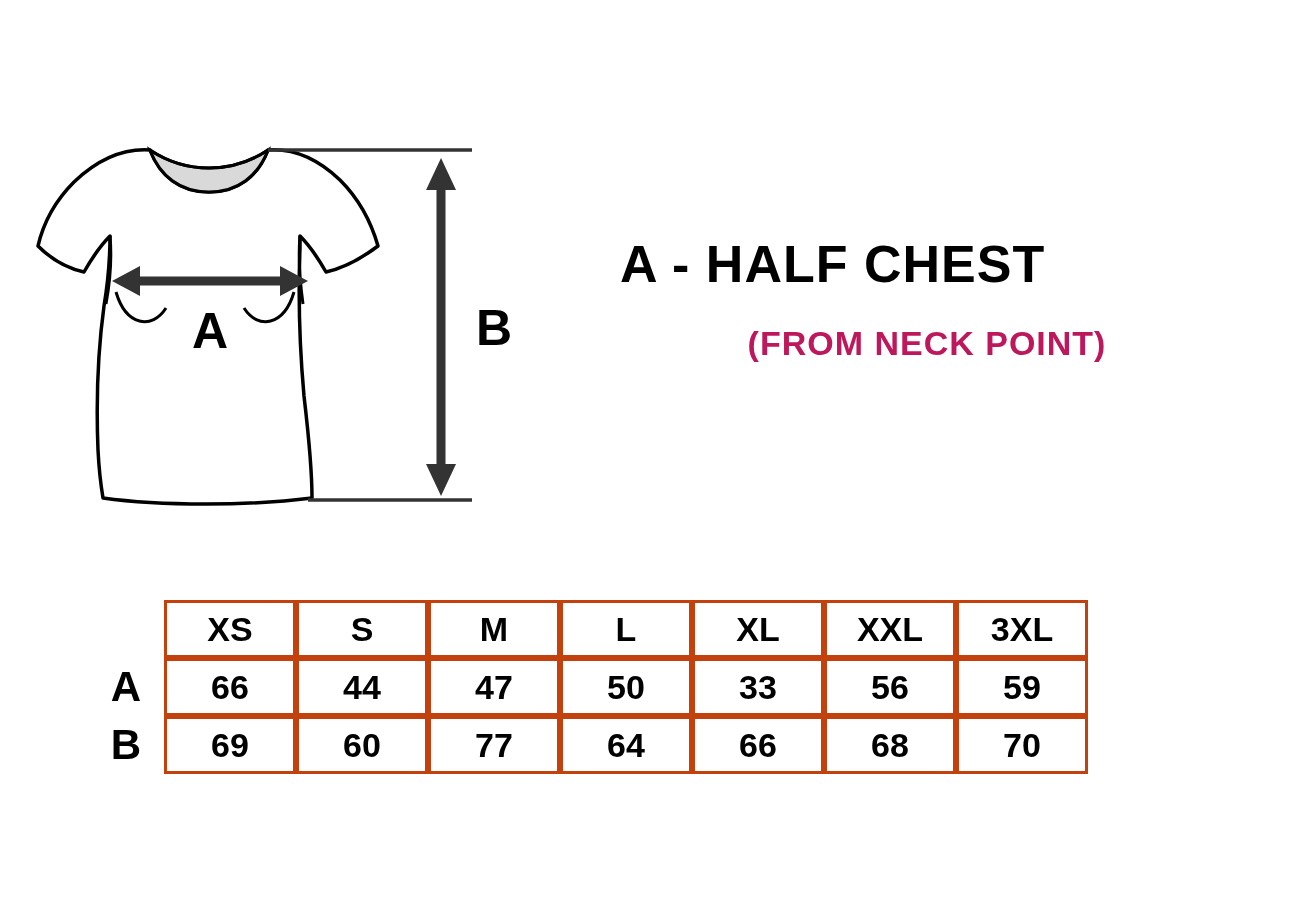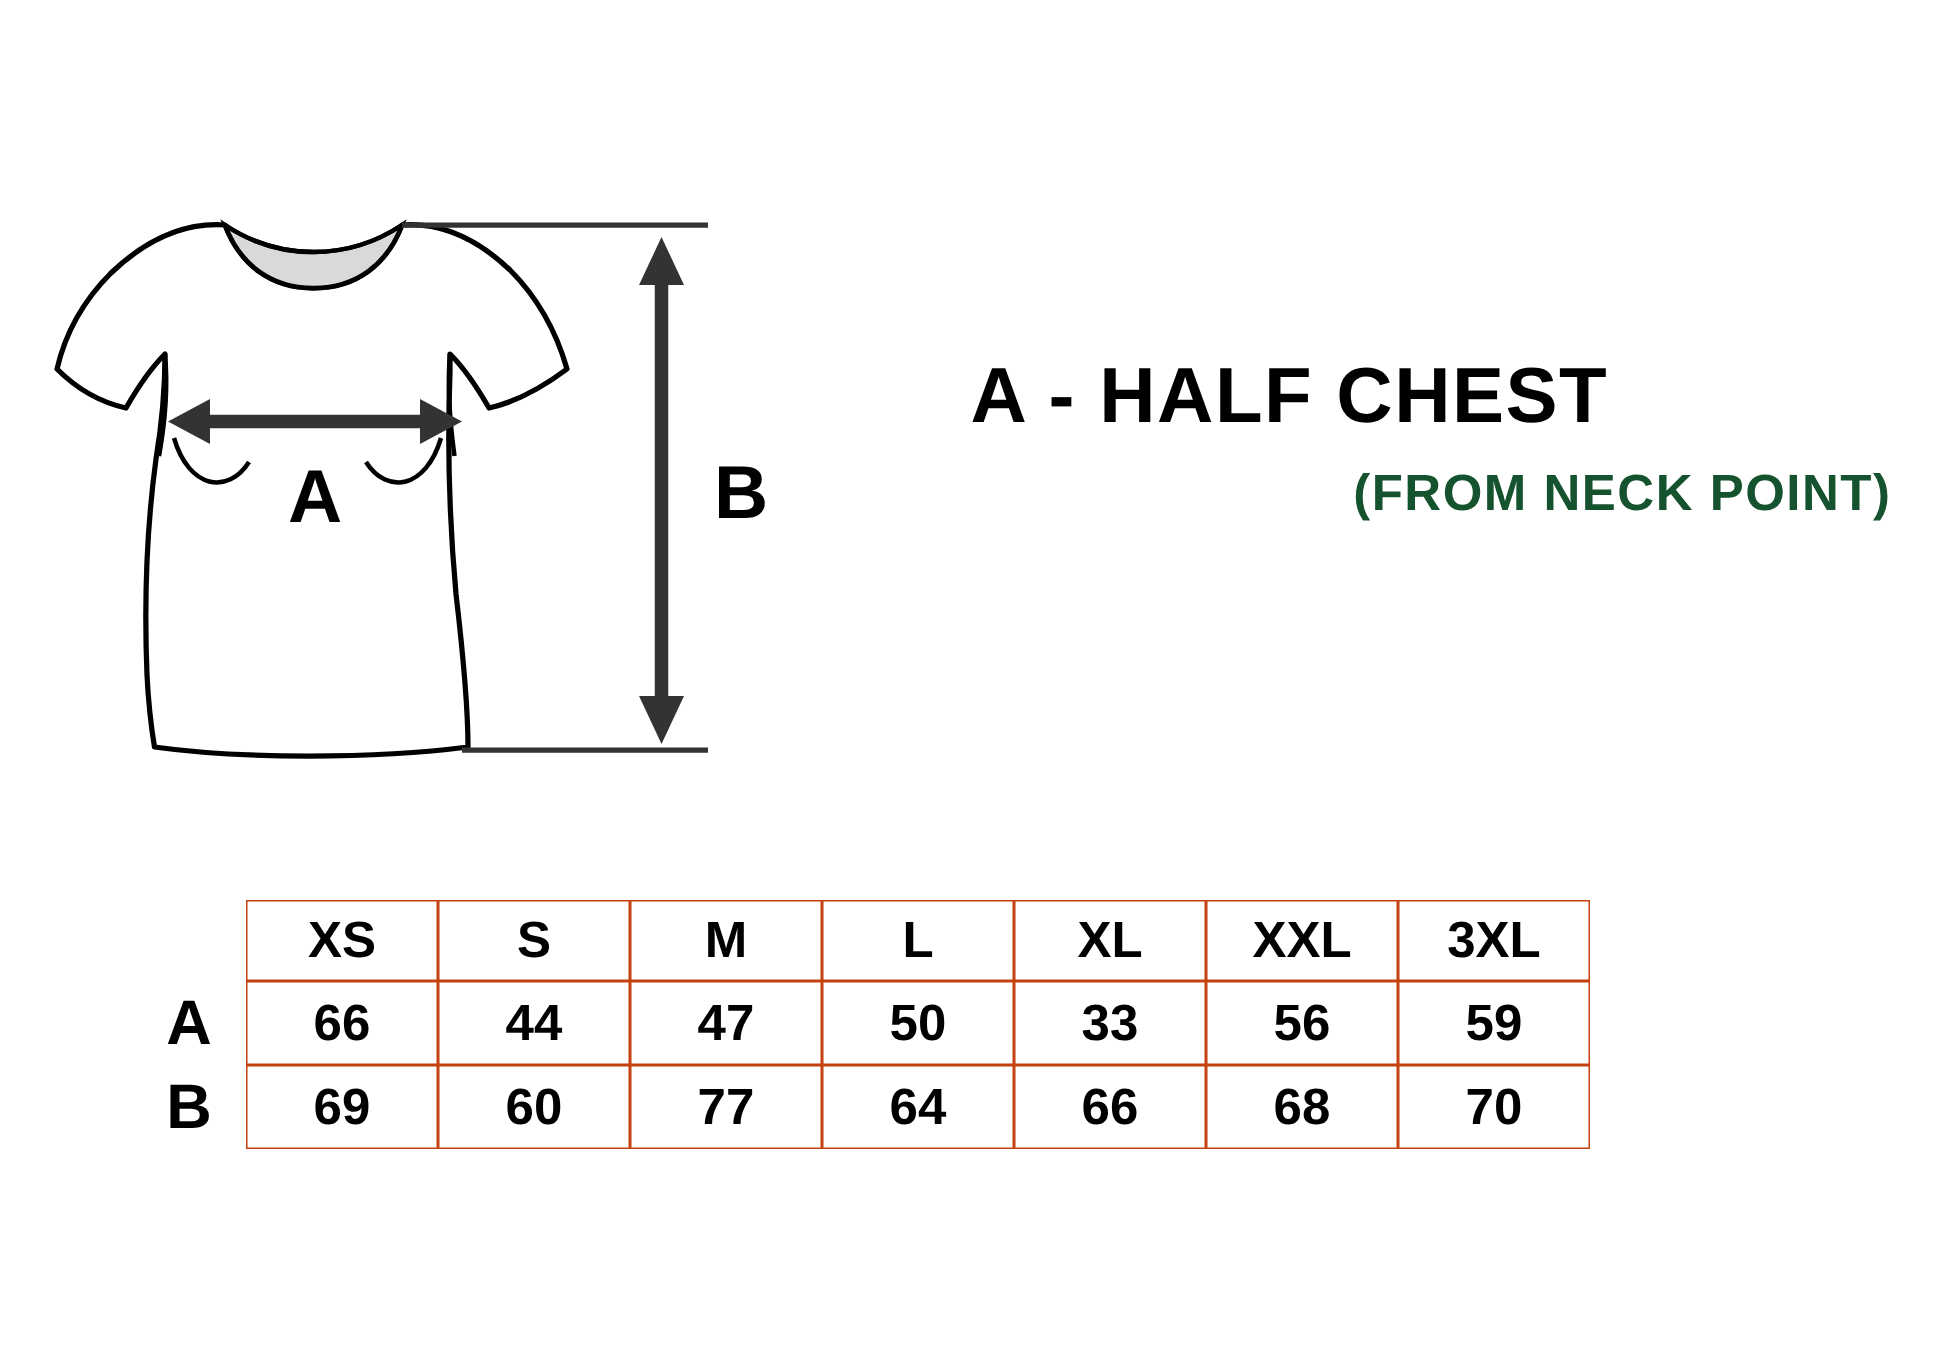--- a/index.html
+++ b/index.html
@@ -24,56 +24,56 @@
     width: 560px;
     height: 560px;
   }
   #illustration svg {
     display: block;
   }
 
   
   #legend {
     position: absolute;
-    left: 647px;
+    left: 620px;
     top: 225px;
     width: 620px;
   }
   .legend-line {
     font-weight: bold;
     font-size: 52px;
     letter-spacing: 1px;
     line-height: 1.52;
     white-space: nowrap;
     color: #000000;
   }
   .legend-sub {
     font-weight: bold;
     font-size: 34px;
     letter-spacing: 1px;
-    color: #14532d;
-    text-align: right;
+    color: #be185d;
+    text-align: center;
     padding-right: 6px;
-    margin-top: 6px;
+    margin-top: 20px;
     white-space: nowrap;
   }
 
   
   #table-wrap {
     position: absolute;
     left: 92px;
     top: 600px;
   }
   table.size-table {
     border-collapse: separate;
     border-spacing: 0;
   }
   table.size-table td,
   table.size-table th {
-    border: 1px solid #c2410c;
+    border: 3px solid #c2410c;
     font-weight: bold;
     font-size: 34px;
     text-align: center;
     vertical-align: middle;
     height: 44px;
     min-width: 114px;
     padding: 4px 6px;
     background: #ffffff;
     color: #000000;
   }

